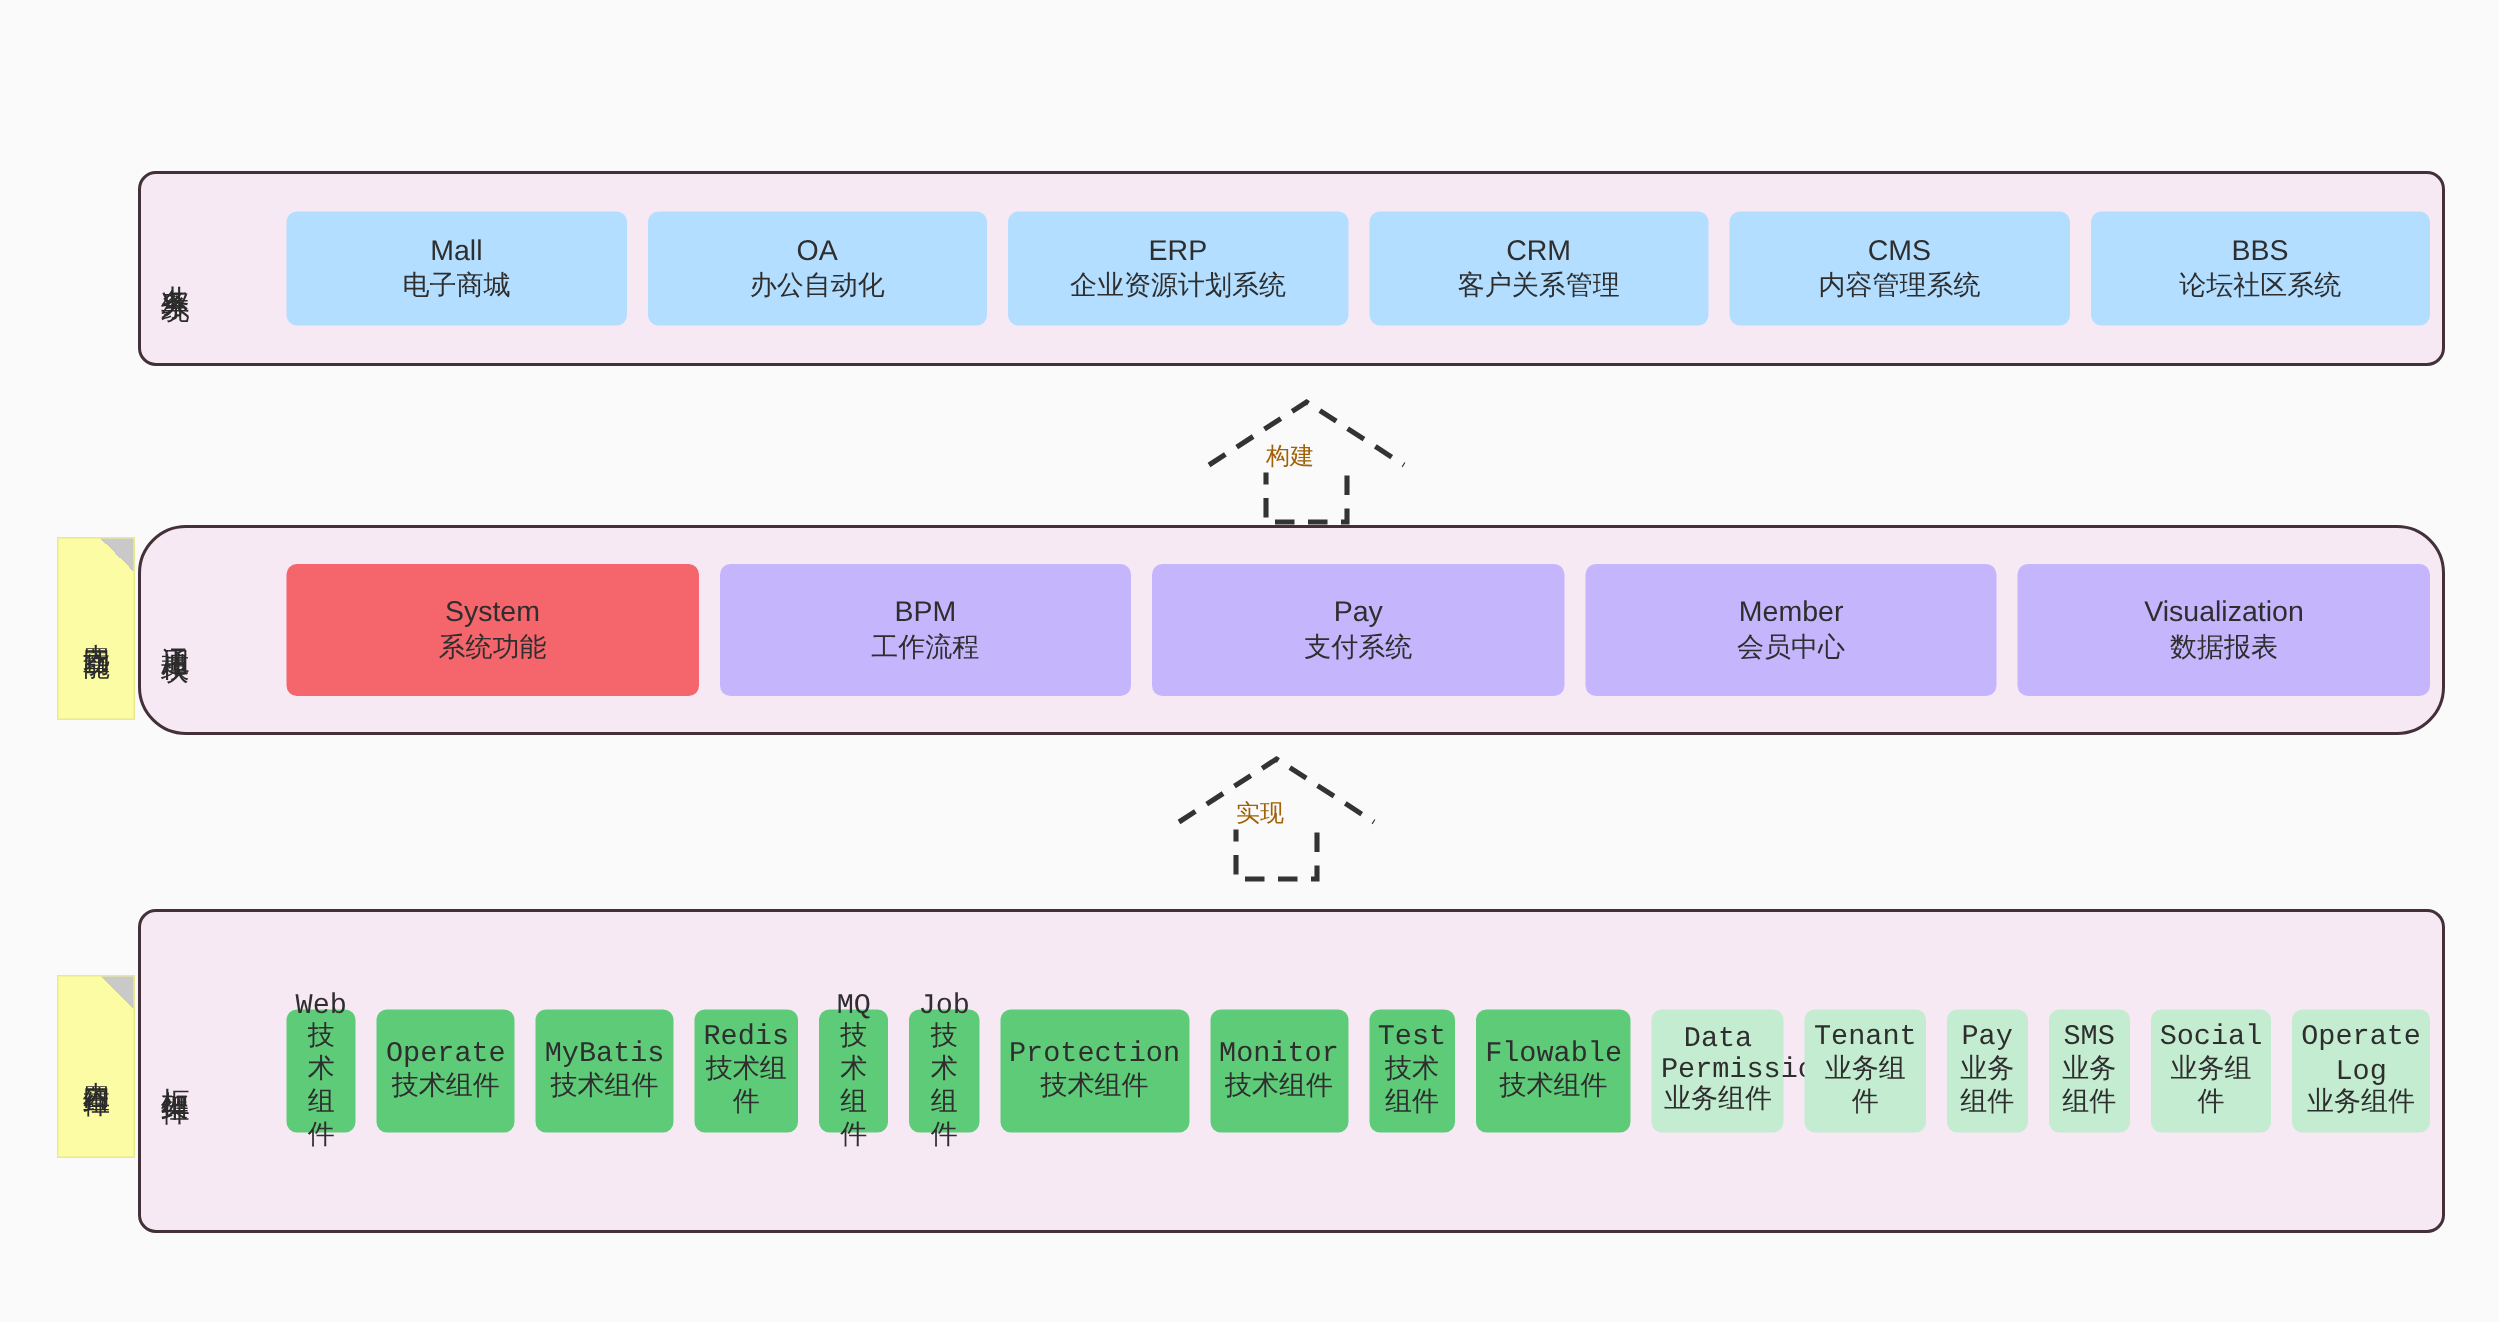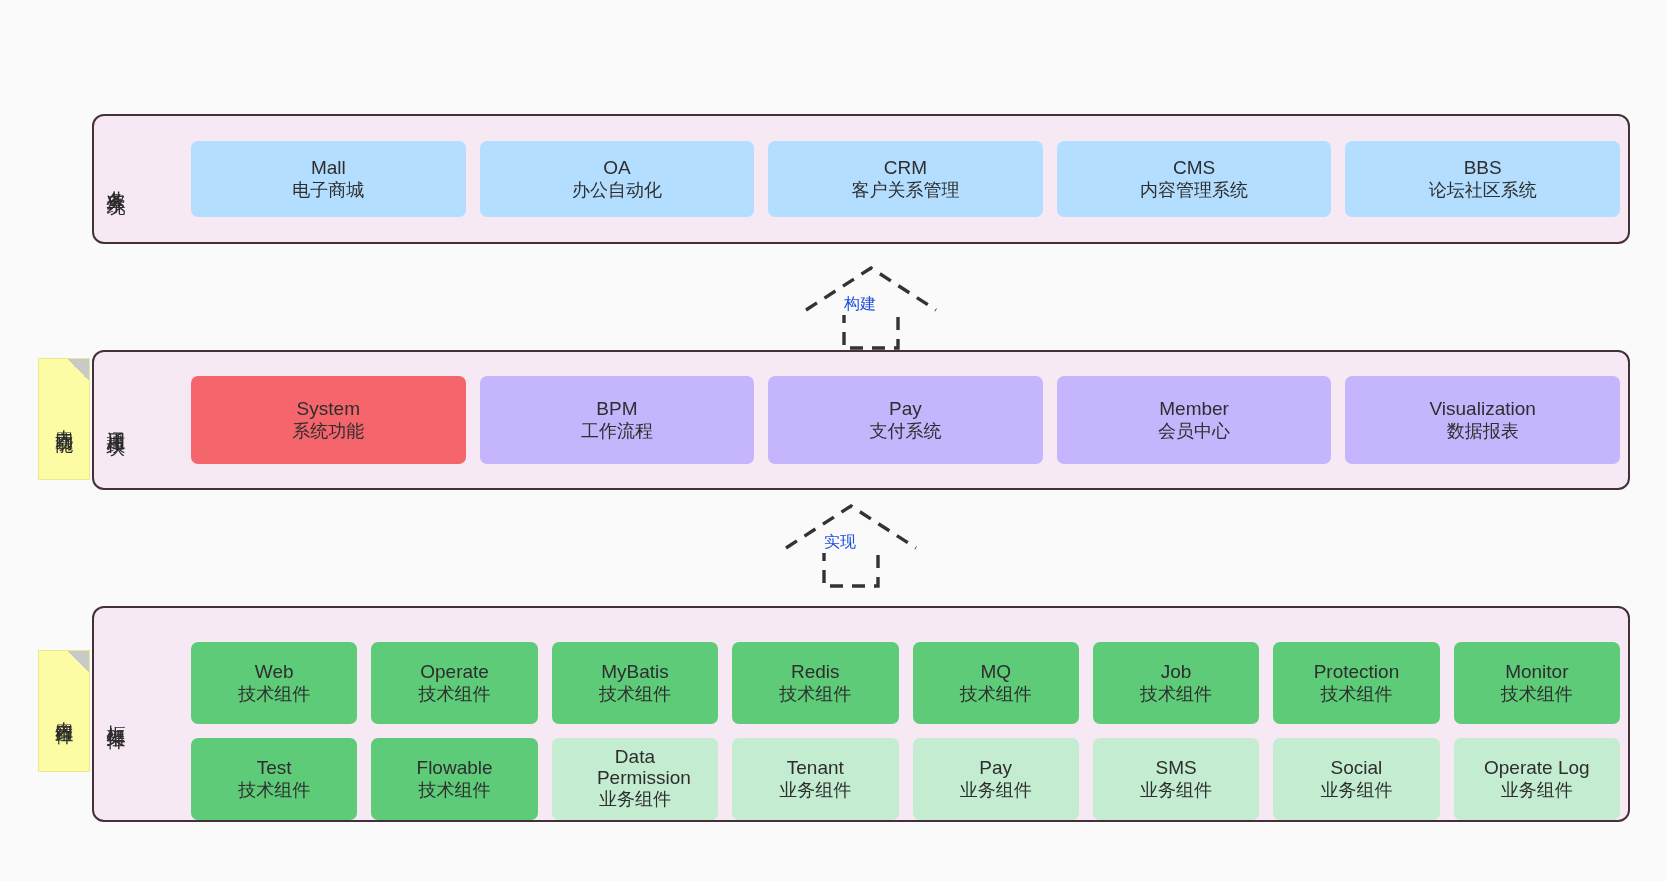--- a/index.html
+++ b/index.html
@@ -47,23 +47,24 @@
 
   .layer-body {
     flex: 1 1 auto;
     align-self: stretch;
     display: flex;
     align-items: center;
     padding: 0 8px;
   }
 
   .layer-body.two-rows {
-    flex-direction: column;
-    justify-content: flex-end;
+    flex-direction: row;
+    justify-content: flex-start;
     gap: 14px;
+    font-family: Liberation Mono, monospace;
   }
 
   .cell-row {
     display: flex;
     width: 100%;
     gap: 14px;
   }
 
   
   .cell {
@@ -116,21 +117,21 @@
   }
 
   
   .arrow {
     position: absolute;
   }
   .arrow svg { display: block; overflow: visible; }
   .arrow-label {
     position: absolute;
     font-size: 16px;
-    color: #1d4ed8;
+    color: #a16207;
     background: #fafafa;
     padding: 0 2px;
     white-space: nowrap;
     font-family: Liberation Mono, monospace;
   }
 </style>
 </head>
 <body>
 
 <div class="diagram">
@@ -139,20 +140,24 @@
     <div class="layer-title">业务系统</div>
     <div class="layer-body">
       <div class="cell-row">
         <div class="cell c-blue">
           <span class="l1">Mall</span>
           <span class="l2">电子商城</span>
         </div>
         <div class="cell c-blue">
           <span class="l1">OA</span>
           <span class="l2">办公自动化</span>
+        </div>
+        <div class="cell c-blue">
+          <span class="l1">ERP</span>
+          <span class="l2">企业资源计划系统</span>
         </div>
         <div class="cell c-blue">
           <span class="l1">CRM</span>
           <span class="l2">客户关系管理</span>
         </div>
         <div class="cell c-blue">
           <span class="l1">CMS</span>
           <span class="l2">内容管理系统</span>
         </div>
         <div class="cell c-blue">
@@ -168,21 +173,21 @@
       <polyline points="10,48 75,6 140,48" stroke="#333" stroke-width="3.4" stroke-dasharray="13 9" stroke-linecap="butt" fill="none"></polyline>
       <polyline points="48,48 48,86 102,86 102,48" stroke="#333" stroke-width="3.4" stroke-dasharray="13 9" fill="none"></polyline>
     </svg>
     <span class="arrow-label" style="left:46px; top:32px;">构建</span>
   </div>
 
   <div class="note" style="left:38px; top:358px; width:52px; height:122px;">
     <span>内置功能</span>
   </div>
 
-  <div class="layer row-mod" style="left:92px; top:350px; width:1538px; height:140px;">
+  <div class="layer row-mod" style="left:92px; top:350px; width:1538px; height:140px;border-radius:32px;">
     <div class="layer-title">通用模块</div>
     <div class="layer-body">
       <div class="cell-row">
         <div class="cell c-red">
           <span class="l1">System</span>
           <span class="l2">系统功能</span>
         </div>
         <div class="cell c-pink">
           <span class="l1">BPM</span>
           <span class="l2">工作流程</span>

